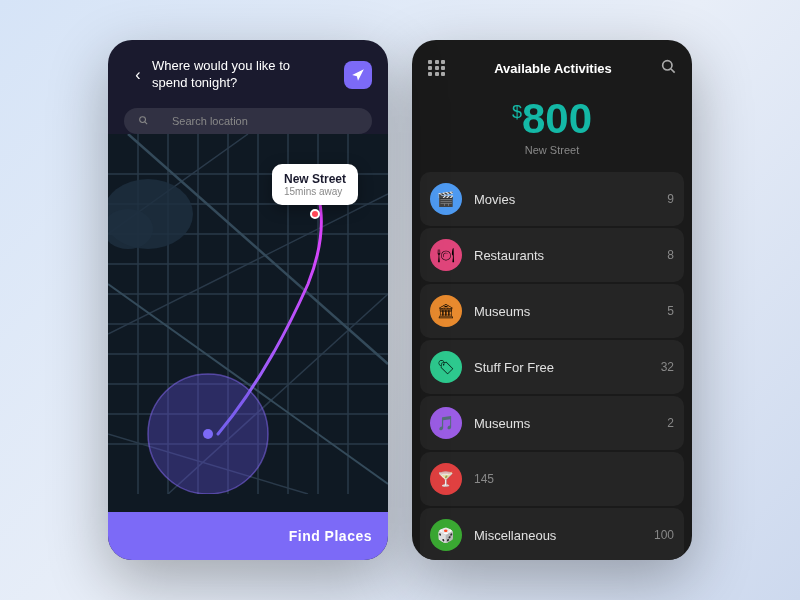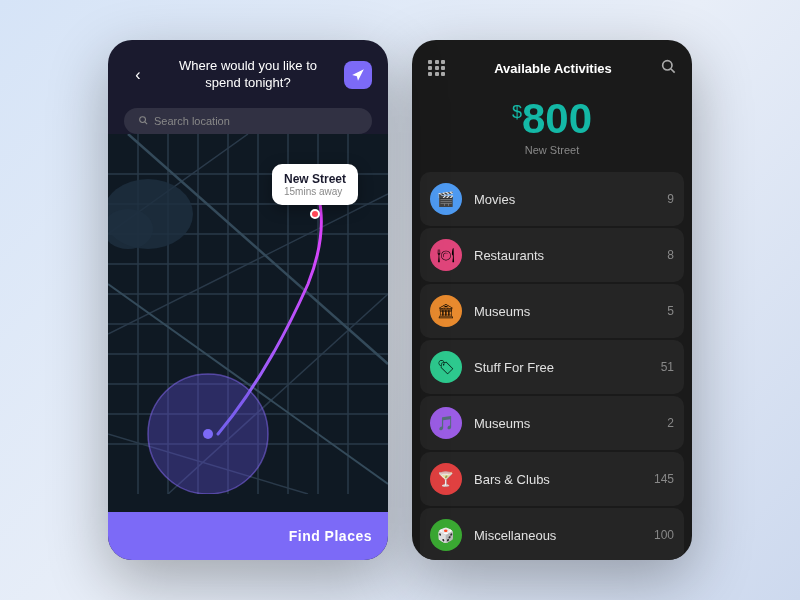--- a/index.html
+++ b/index.html
@@ -44,21 +44,20 @@
       justify-content: center;
       color: #fff;
       font-size: 16px;
       cursor: pointer;
     }
 
     .header-title {
       color: #fff;
       font-size: 13px;
       font-weight: 500;
-      text-align: center;
       flex: 1;
       line-height: 1.3;
     }
 
     .location-btn {
       width: 28px;
       height: 28px;
       background: #7c6af7;
       border-radius: 8px;
       display: flex;
@@ -66,21 +65,21 @@
       justify-content: center;
       cursor: pointer;
     }
 
     .search-bar {
       margin: 4px 16px 0;
       background: rgba(255,255,255,0.1);
       border-radius: 20px;
       padding: 7px 14px;
       display: flex;
-      gap: 6px;
+      gap: 24px;
       position: relative;
       z-index: 10;
     }
 
     .search-bar span {
       color: #888;
       font-size: 11px;
     }
 
     
@@ -391,30 +390,29 @@
       <span class="activity-count">8</span>
     </div>
       <div class="activity-item">
       <div class="activity-icon" style="background:#e88a2e">🏛</div>
       <span class="activity-name">Museums</span>
       <span class="activity-count">5</span>
     </div>
       <div class="activity-item">
       <div class="activity-icon" style="background:#2dc98e">🏷</div>
       <span class="activity-name">Stuff For Free</span>
-      <span class="activity-count">51</span>
+      <span class="activity-count">32</span>
     </div>
       <div class="activity-item">
       <div class="activity-icon" style="background:#9b5de5">🎵</div>
       <span class="activity-name">Museums</span>
       <span class="activity-count">2</span>
     </div>
       <div class="activity-item">
       <div class="activity-icon" style="background:#e04040">🍸</div>
-      <span class="activity-name">Bars &amp; Clubs</span>
       <span class="activity-count">145</span>
     </div>
       <div class="activity-item">
       <div class="activity-icon" style="background:#3aa832">🎲</div>
       <span class="activity-name">Miscellaneous</span>
       <span class="activity-count">100</span>
     </div>
     </div>
 </div>
 

